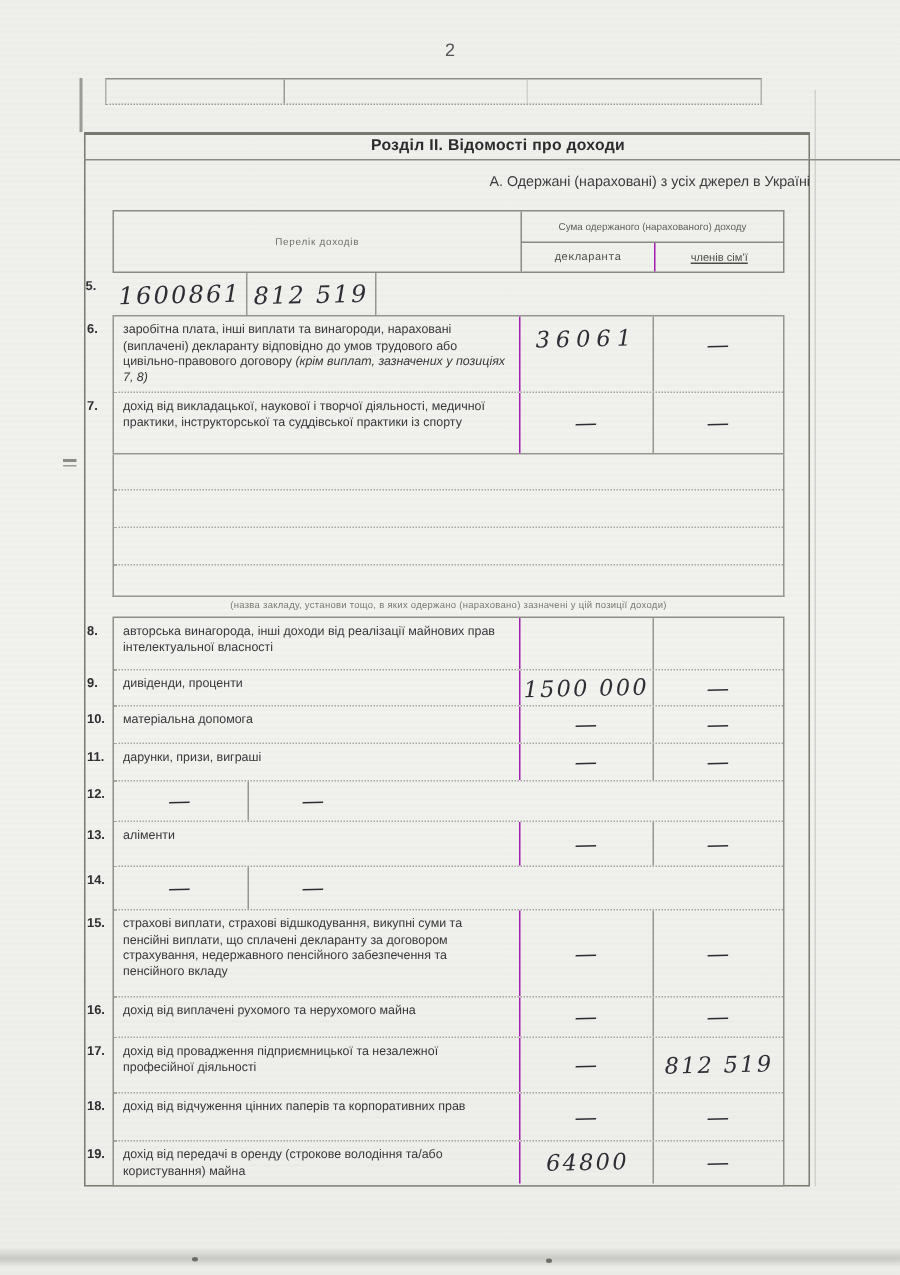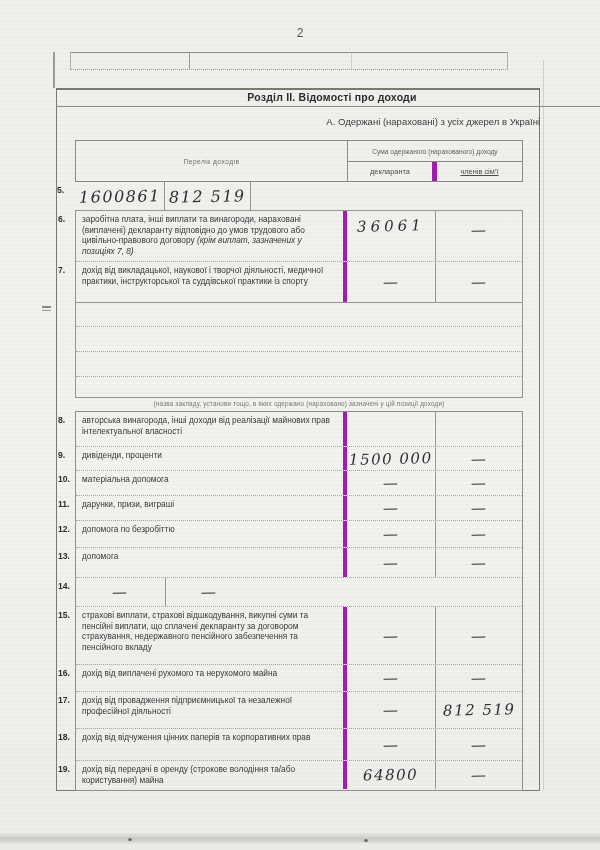--- a/index.html
+++ b/index.html
@@ -39,31 +39,31 @@
 
   
   .thead { position:absolute; left:75px; top:140px; width:448px; height:42px;
     border:1px solid #8a8a85; display:flex; }
   .th-items { width:272px; border-right:1px solid #8a8a85; display:flex; align-items:center;
     justify-content:center; font-size:6.6px; color:#6e6e6a; letter-spacing:.5px; filter:blur(.2px); }
   .th-sum { flex:1; display:flex; flex-direction:column; }
   .th-sum-top { height:21px; border-bottom:1px solid #8a8a85; display:flex; align-items:center;
     justify-content:center; font-size:6.6px; color:#5f5f5c; filter:blur(.2px); }
   .th-sum-bottom { flex:1; display:flex; }
-  .th-decl { width:89px; border-right:5px solid #a21caf; display:flex; align-items:center;
-    justify-content:center; font-size:7.4px; color:#4a4a48; filter:blur(.15px); }
+  .th-decl { width:89px; border-right:1px solid #a21caf; display:flex; align-items:center;
+    justify-content:center; font-size:7.4px; color:#4a4a48; filter:blur(.15px);font-family:Liberation Mono, monospace; }
   .th-fam { flex:1; display:flex; align-items:center; justify-content:center;
     font-size:7.4px; color:#4a4a48; filter:blur(.15px);text-decoration:underline; }
 
   
   .trow { display:flex; position:relative; border-bottom:1px dotted #a6a6a0; }
   .trow:last-child { border-bottom:none; }
   .num { position:absolute; left:-18px; top:3px; width:17px; font-weight:bold;
     font-size:8.6px; color:#2f2f32; }
-  .lbl { width:272px; border-right:4px solid #a21caf; padding:3px 9px 2px 6px;
+  .lbl { width:272px; border-right:1px solid #a21caf; padding:3px 9px 2px 6px;
     font-size:8.3px; line-height:10.7px; color:#37373a; }
   .note { font-style: italic; }
   .vcell { width:90px; border-right:1px solid #97978f; display:flex; align-items:center;
     justify-content:center; overflow:hidden; }
   .vcell.last { width:86px; border-right:none; }
 
   .hw { font-family:"DejaVu Serif", serif; font-style:italic; font-size:15px;
     letter-spacing:1.5px; color:#2d2e34; transform:rotate(-1.2deg); white-space:nowrap; }
 
   
@@ -199,31 +199,30 @@
     <div class="lbl">дарунки, призи, виграші</div>
     <div class="vcell">
         <span class="hw">—</span>
       </div>
     <div class="vcell last">
         <span class="hw">—</span>
       </div>
   </div>
   <div class="trow" style="height:27px">
     <div class="num">12.</div>
-    <div class="lbl">допомога по безробіттю</div>
     <div class="vcell">
         <span class="hw">—</span>
       </div>
     <div class="vcell last">
         <span class="hw">—</span>
       </div>
   </div>
   <div class="trow" style="height:30px">
     <div class="num">13.</div>
-    <div class="lbl">допомога</div>
+    <div class="lbl">аліменти</div>
     <div class="vcell">
         <span class="hw">—</span>
       </div>
     <div class="vcell last">
         <span class="hw">—</span>
       </div>
   </div>
   <div class="trow" style="height:29px">
     <div class="num">14.</div>
     <div class="vcell">

